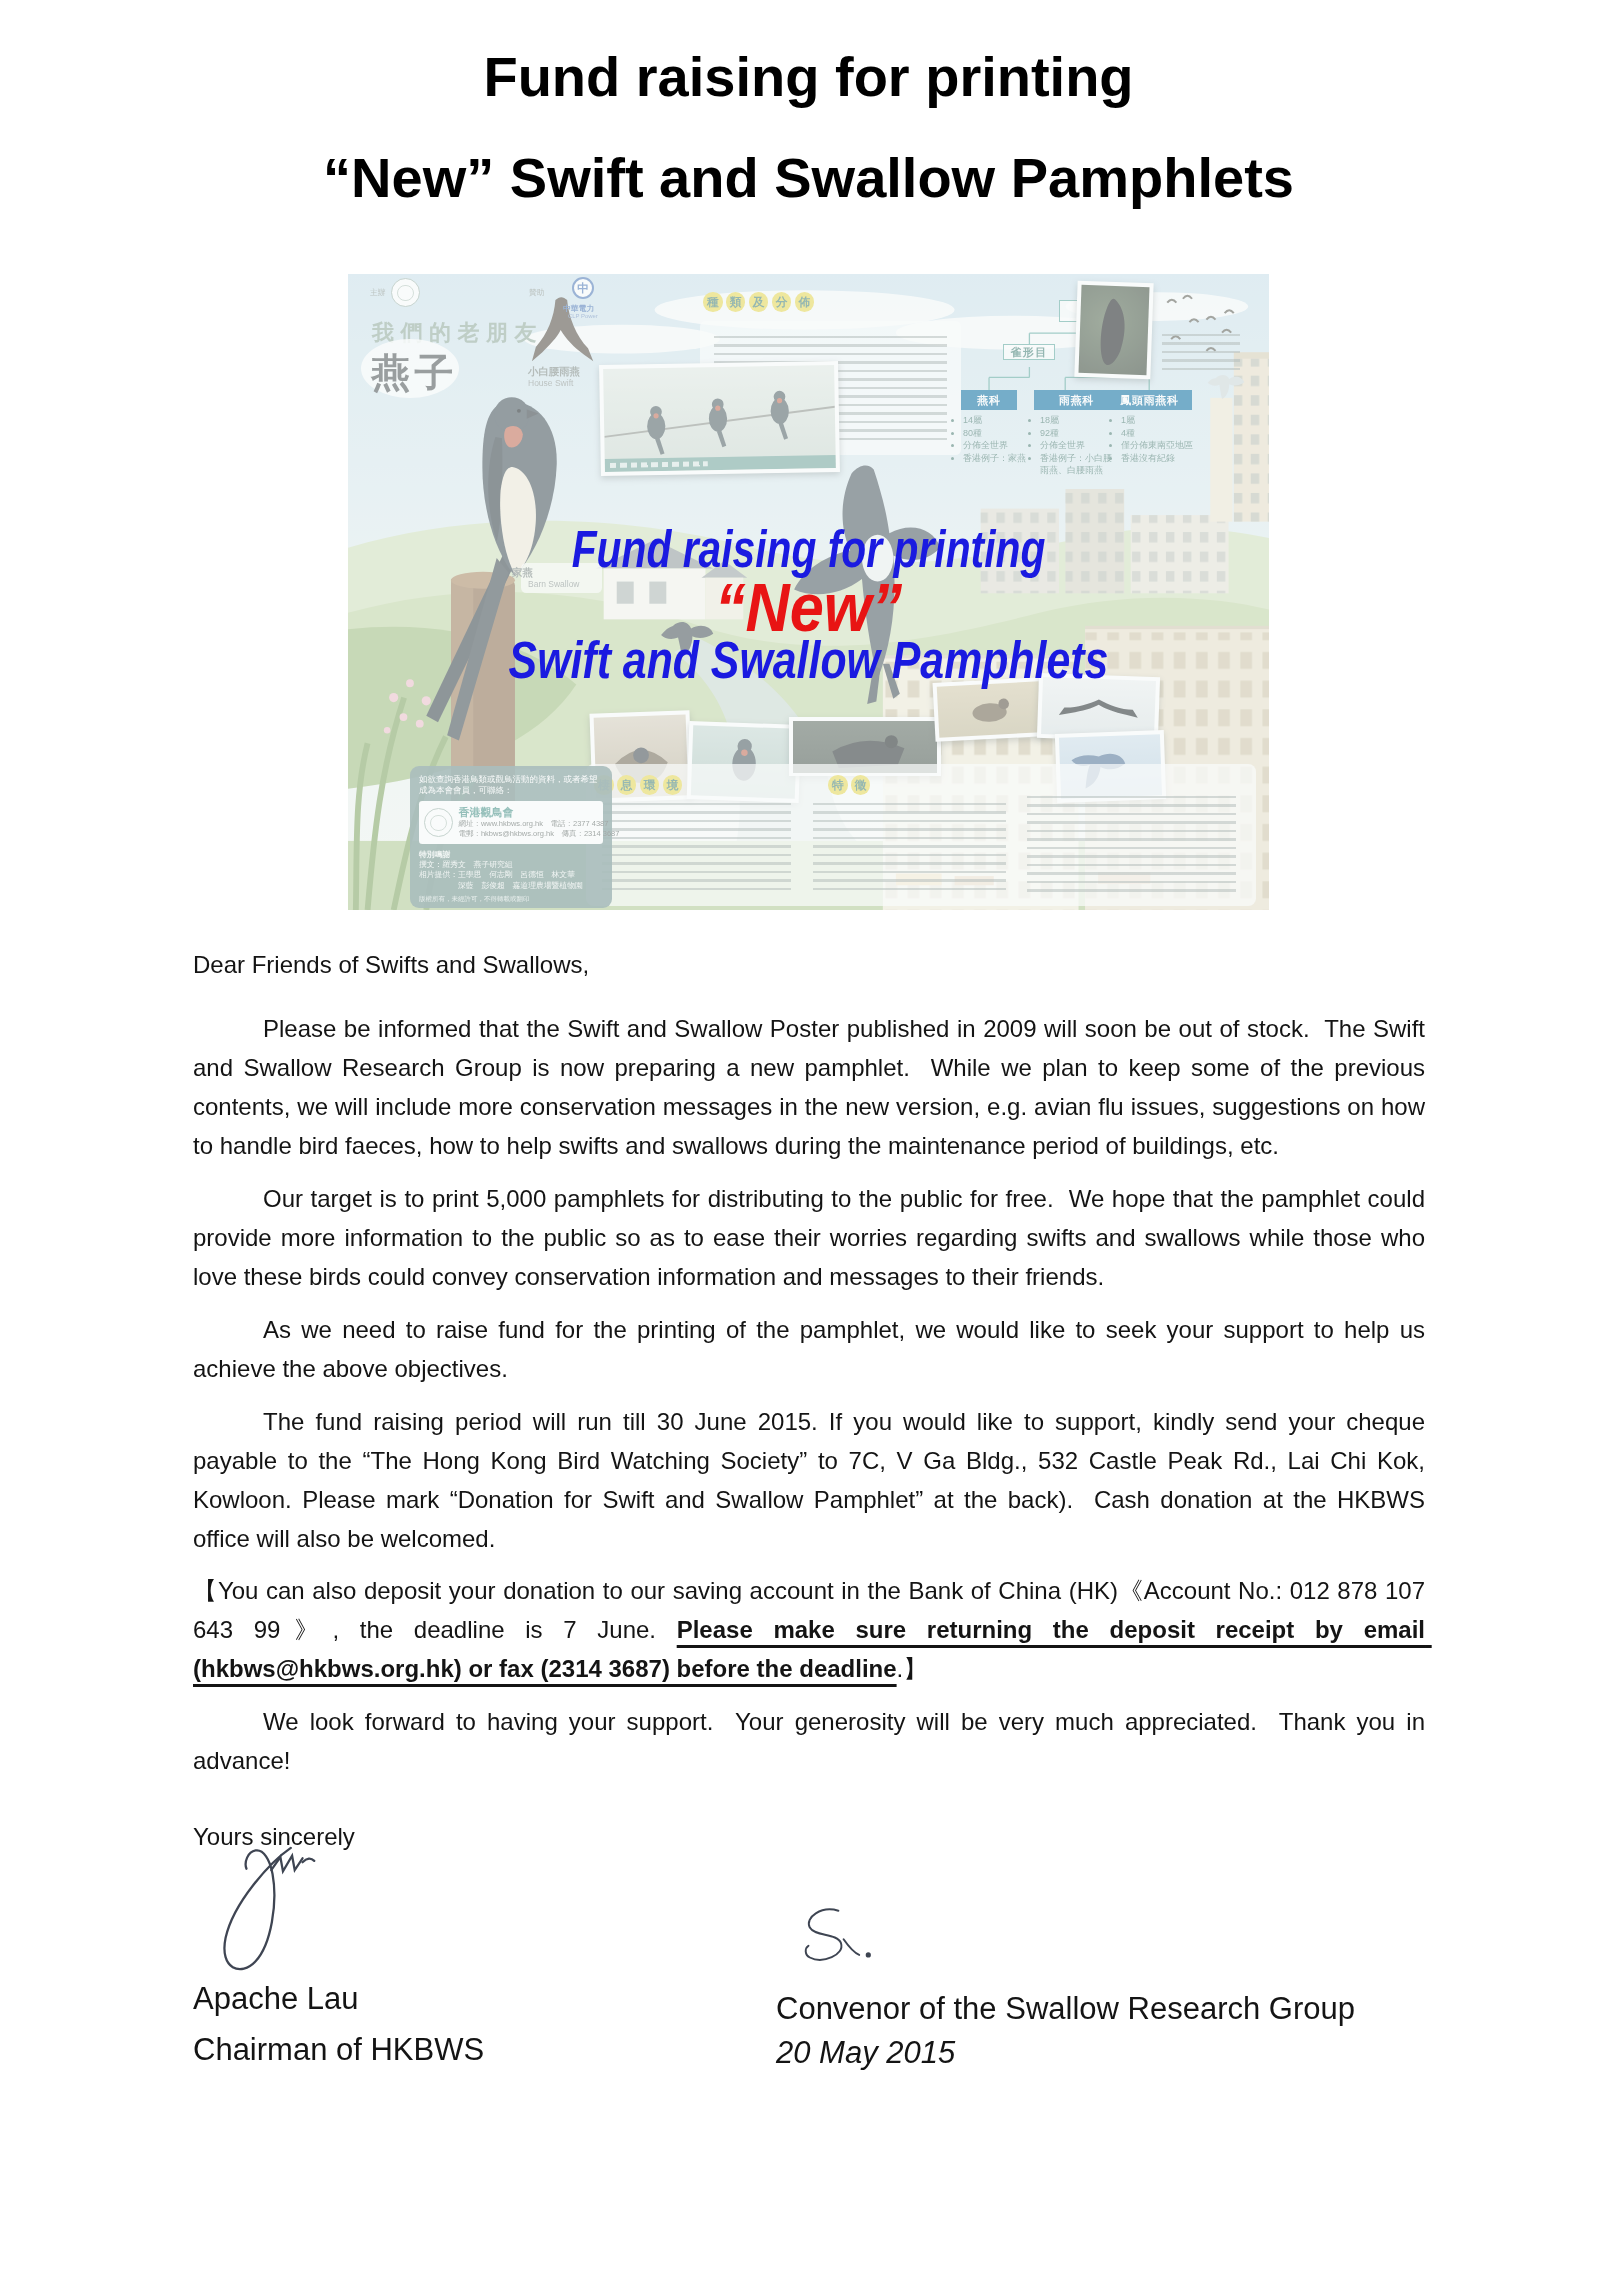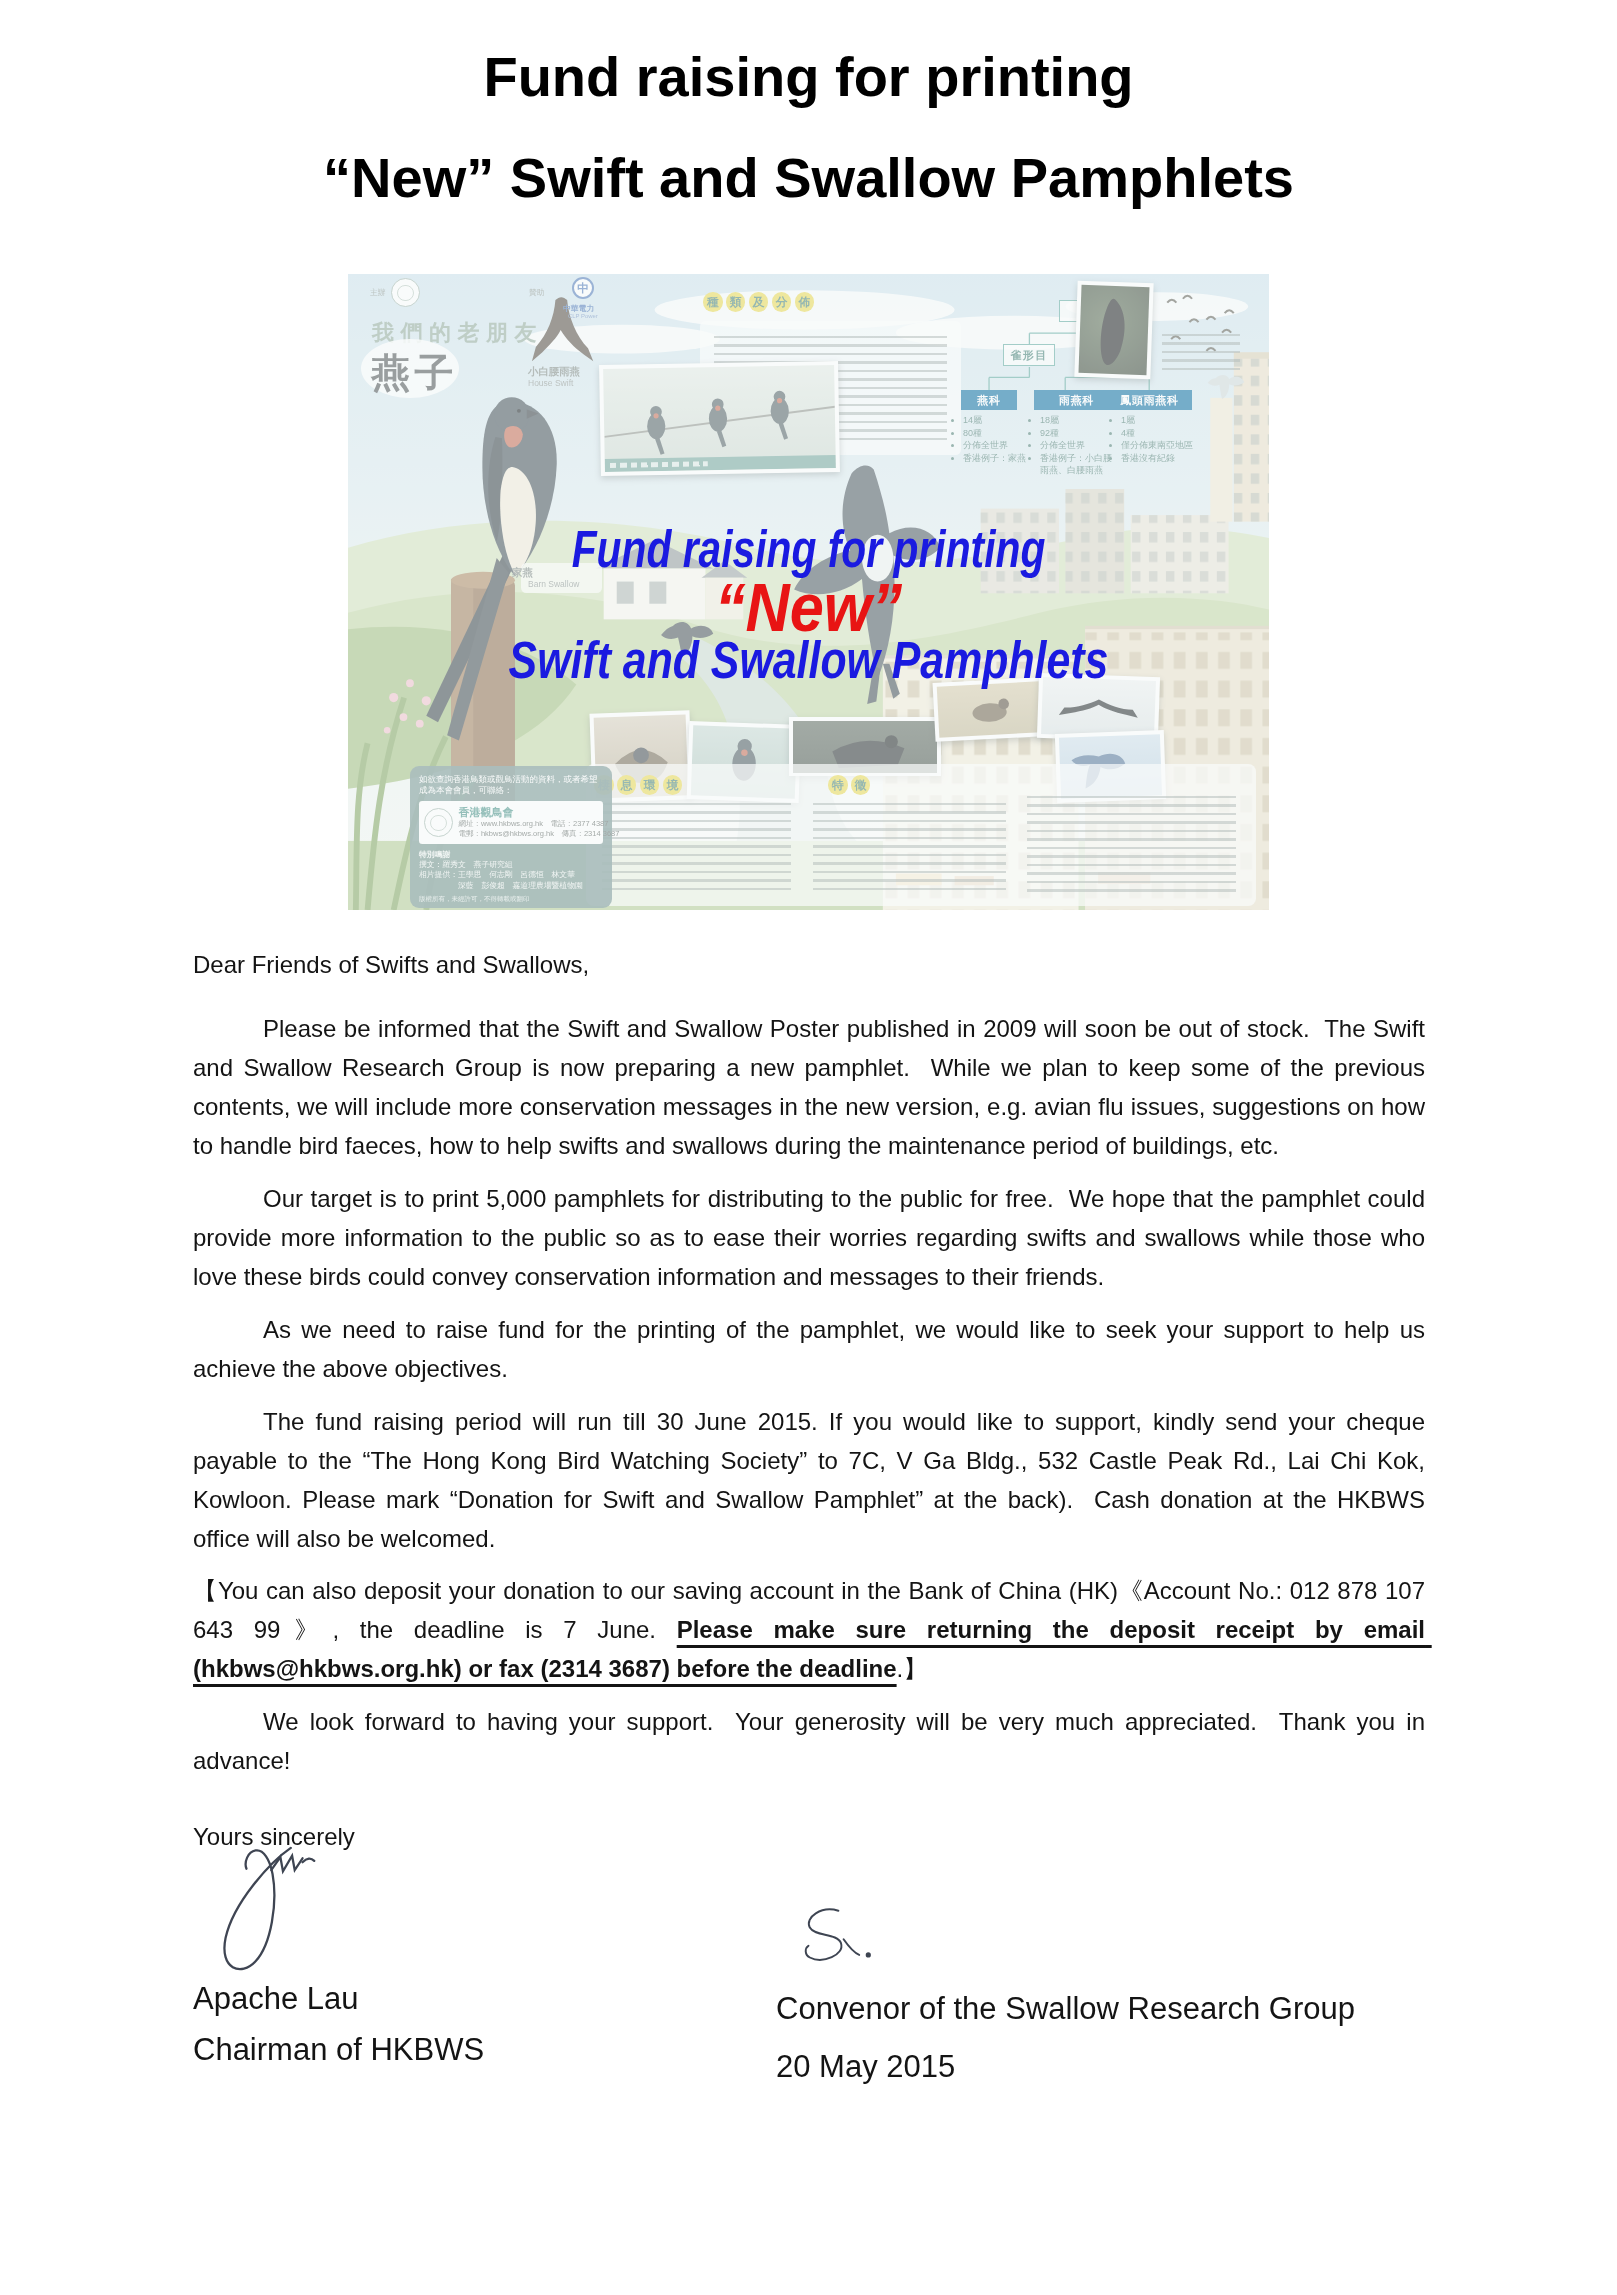--- a/index.html
+++ b/index.html
@@ -62,21 +62,21 @@
   .indent { text-indent:70px; }
   .emph { font-weight:bold; text-decoration:underline; text-decoration-thickness:3.3px; text-underline-offset:6.5px; }
   .closing { text-indent:0; margin-top:37px !important; margin-bottom:0 !important; text-align:left !important; }
   .sig-row { display:flex; margin:13px 193px 0; }
   .sig-col-l { width:583px; }
   .sig-col-r { flex:1; }
   .sig-canvas { height:108px; display:flex; align-items:flex-end; }
   .sig-name, .sig-title, .sig-date { font-size:31px; line-height:39px; }
   .sig-name { margin-top:2.6px; }
   .sig-title { margin-top:11.7px; }
-  .sig-date { margin-top:19px; }
+  .sig-date { margin-top:5px;font-style:italic; }
 </style>
 </head>
 <body>
 
 <div class="page">
 
   <div class="titles">
     <h1 class="title title-1">Fund raising for printing</h1>
     <h1 class="title title-2">“New” Swift and Swallow Pamphlets</h1>
   </div>
@@ -221,21 +221,21 @@
       </div>
 
       <svg class="abs" style="left:587px; top:19.6px;" width="306" height="150" viewBox="0 0 470 230">
         <g stroke="#5aa79e" stroke-width="2" fill="none">
           <path d="M230,44 V60 M145,60 H275 M145,60 V78 M275,60 V78"></path>
           <path d="M145,112 V128 M83,128 H145 M83,128 V148"></path>
           <path d="M275,112 V128 M200,128 H329 M200,128 V148 M329,128 V148"></path>
         </g>
       </svg>
       <div class="fc-box" style="left:711px; top:26px; width:52px; height:22px;padding-left:48px;">鳥綱</div>
-      <div class="fc-box" style="left:655px; top:70px; width:52px; height:22px;">雀形目</div>
+      <div class="fc-box" style="left:655px; top:70px; width:52px; height:16px;">雀形目</div>
       <div class="fc-box" style="left:740px; top:70px; width:52px; height:22px;">雨燕目</div>
       <div class="fc-box fc-leaf" style="left:613px; top:116px; width:56px; height:19.6px;">燕科</div>
       <div class="fc-box fc-leaf" style="left:686px; top:116px; width:85px; height:19.6px;">雨燕科</div>
       <div class="fc-box fc-leaf" style="left:759px; top:116px; width:85px; height:19.6px;">鳳頭雨燕科</div>
       <ul class="fc-ul" style="left:606px; top:140px;">
         <li>14屬</li>
         <li>80種</li>
         <li>分佈全世界</li>
         <li>香港例子：家燕</li>
       </ul>

